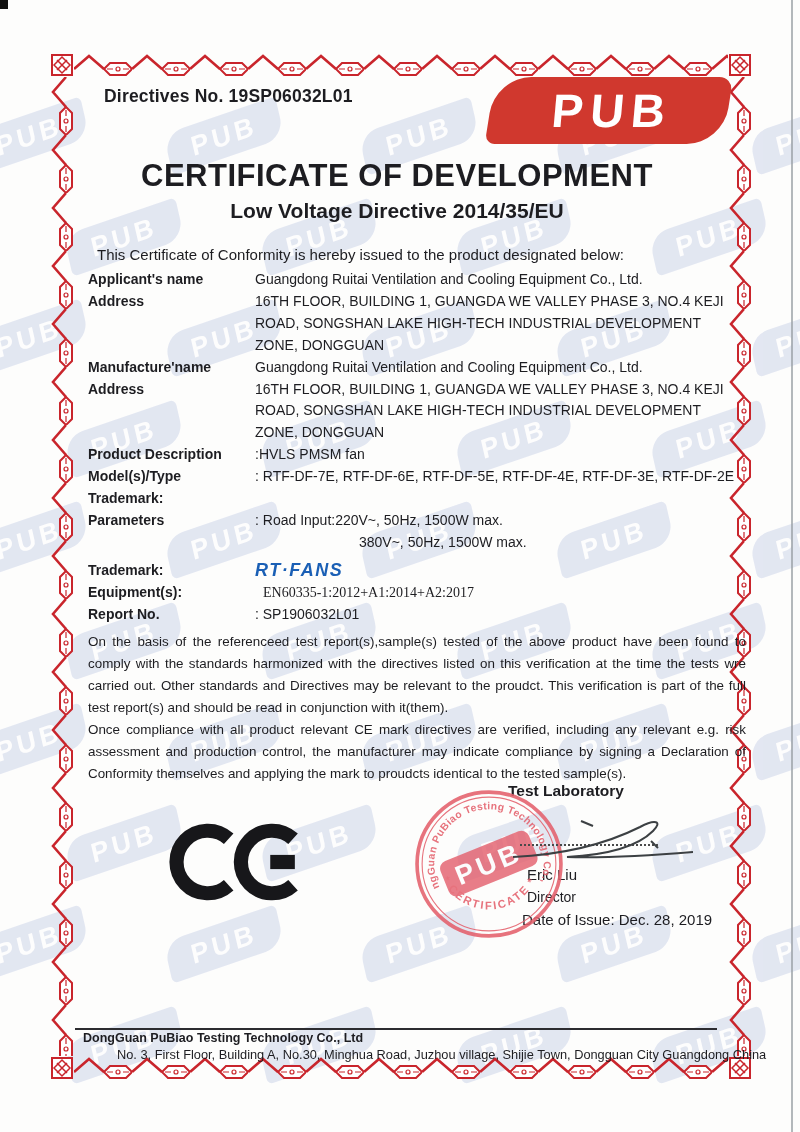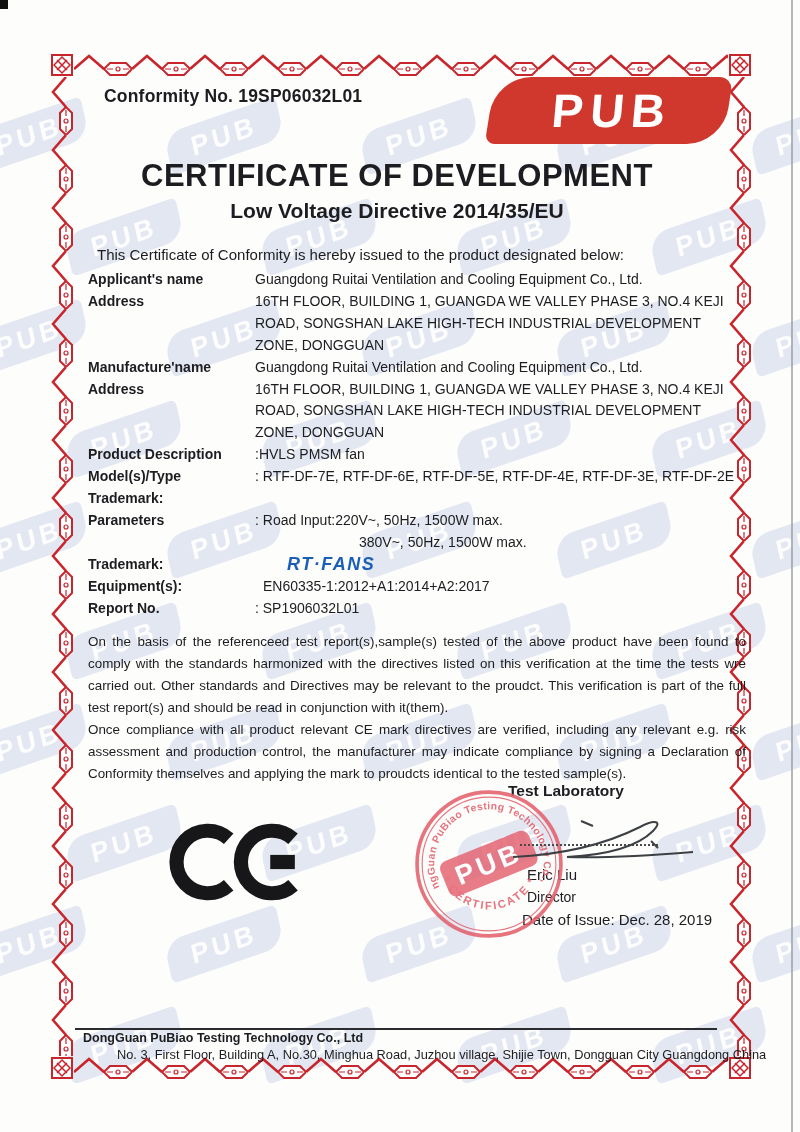--- a/index.html
+++ b/index.html
@@ -47,21 +47,21 @@
   .pub-logo span{
     color:#fff;font-weight:bold;font-size:47px;letter-spacing:7px;
     transform:skewX(4deg);padding-left:6px;
   }
   .title-block{position:absolute;left:40px;top:158px;width:714px;text-align:center;}
   .title{font-size:31px;font-weight:bold;letter-spacing:.5px;}
   .subtitle{font-size:21px;font-weight:bold;margin-top:5px;}
   .intro{position:absolute;left:97px;top:246px;font-size:15px;}
   .fields{position:absolute;left:88px;top:269px;width:630px;}
   .frow{display:flex;}
-  .frow.gap-top{gap:32px;}
+  .frow.gap-top{margin-top:6px;}
   .flabel{width:167px;flex:none;font-weight:bold;font-size:14px;line-height:21.9px;}
   .fvalue{flex:1;font-size:14px;line-height:21.9px;}
   .fvalue .fline{white-space:nowrap;}
   .fvalue.trademark .fline{
     color:#1a5fb5;font-weight:800;font-style:italic;font-size:18px;
     letter-spacing:1.5px;line-height:21.9px;
   }
   .paras{position:absolute;left:88px;top:631px;width:658px;font-size:13.4px;line-height:22px;text-align:justify;}
   .paras p{margin:0;}
   
@@ -266,21 +266,21 @@
       <path d="M7 7 L17 17 M17 7 L7 17" stroke="#c9252c" stroke-width="1.5"></path>
     </svg>
   <svg class="corner" style="left:728px;top:1056px;" viewBox="0 0 24 24">
       <rect x="2" y="2" width="20" height="20" fill="#fff" stroke="#c9252c" stroke-width="2"></rect>
       <path d="M12 4 L20 12 L12 20 L4 12 Z" fill="none" stroke="#c9252c" stroke-width="1.5"></path>
       <path d="M7 7 L17 17 M17 7 L7 17" stroke="#c9252c" stroke-width="1.5"></path>
     </svg>
 
   <div class="content">
 
-    <div class="cert-no">Conformity No. 19SP06032L01</div>
+    <div class="cert-no">Directives No. 19SP06032L01</div>
     <div class="pub-logo">
       <span>PUB</span>
     </div>
     <div class="title-block">
       <div class="title">CERTIFICATE OF DEVELOPMENT</div>
       <div class="subtitle">Low Voltage Directive 2014/35/EU</div>
     </div>
     <div class="intro">This Certificate of Conformity is hereby issued to the product designated below:</div>
 
     <div class="fields" id="fields">
@@ -333,21 +333,21 @@
         </div>
         <div class="frow gap-top">
           <div class="flabel">Trademark:</div>
           <div class="fvalue trademark">
             <div class="fline">RT·FANS</div>
           </div>
         </div>
         <div class="frow">
           <div class="flabel">Equipment(s):</div>
           <div class="fvalue">
-            <div class="fline" style="padding-left: 8px;">EN60335-1:2012+A1:2014+A2:2017</div>
+            <div class="fline" style="padding-left: 8px; font-family: Liberation Serif, serif;">EN60335-1:2012+A1:2014+A2:2017</div>
           </div>
         </div>
         <div class="frow">
           <div class="flabel">Report No.</div>
           <div class="fvalue">
             <div class="fline">: SP1906032L01</div>
           </div>
         </div>
       </div>
 

